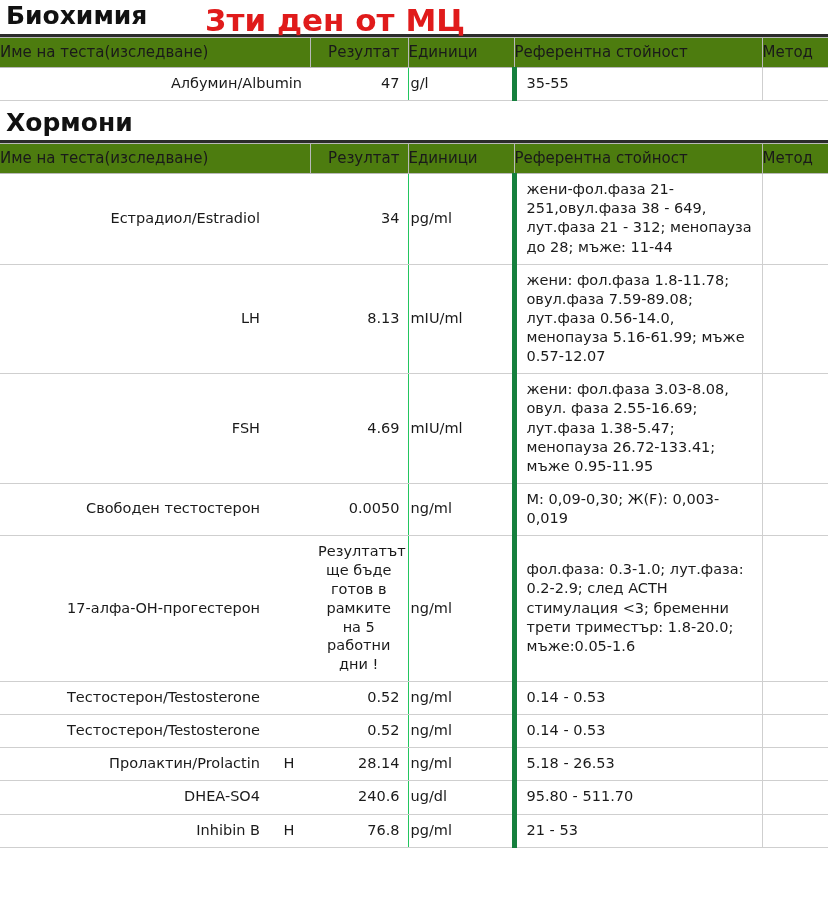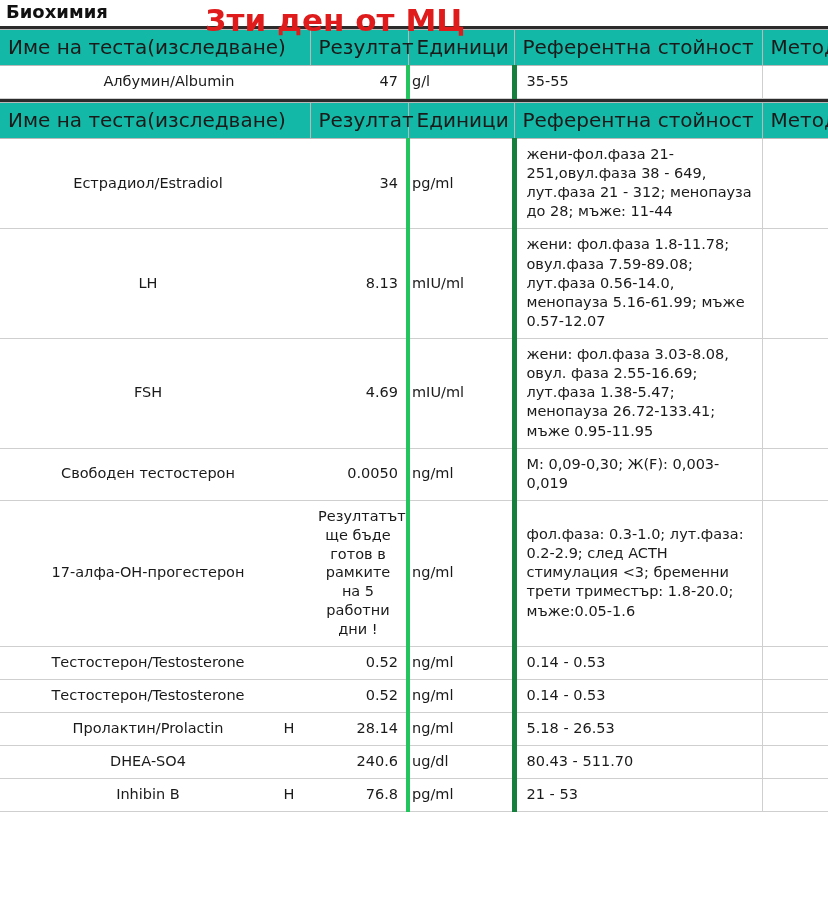--- a/index.html
+++ b/index.html
@@ -28,21 +28,21 @@
     font-size: 31px;
     font-weight: bold;
     color: #e01b1b;
     letter-spacing: 0px;
     white-space: nowrap;
     z-index: 5;
   }
 
   
   .section-title {
-    font-size: 18px;
+    font-size: 25px;
     font-weight: bold;
     color: #111;
     padding: 2px 6px 4px 6px;
     line-height: 1.1;
   }
   .section-title.hormones {
     padding-top: 8px;
   }
   .rule {
     height: 3px;
@@ -58,58 +58,58 @@
     font-size: 14.5px;
   }
   col.c-name   { width: 268px; }
   col.c-flag   { width: 42px;  }
   col.c-result { width: 98px;  }
   col.c-units  { width: 106px; }
   col.c-ref    { width: 248px; }
   col.c-method { width: 66px;  }
 
   thead th {
-    background: #14b8a6;
+    background: #4d7c0f;
     border: 1px solid #b9b9b9;
     border-left: none;
     border-right: none;
     font-weight: normal;
-    font-size: 20px;
+    font-size: 15px;
     color: #1a1a1a;
     text-align: left;
-    padding: 5px 8px 6px 8px;
+    padding: 5px 8px 6px 0;
     vertical-align: middle;
     white-space: nowrap;
   }
   thead th.sep-left {
     border-left: 1px solid #b9b9b9;
     margin-top: 35px;
   }
   thead th.r {
     text-align: right;
   }
 
   tbody td {
     border-bottom: 1px solid #cfcfcf;
     padding: 6px 8px 7px 8px;
     vertical-align: middle;
     line-height: 1.32;
   }
   tbody td.name {
-    text-align: center;
+    text-align: right;
     padding-left: 36px;
   }
   tbody td.flag {
     text-align: center;
     padding-left: 0;
     padding-right: 0;
   }
   tbody td.result {
     text-align: right;
-    border-right: 4px solid #22c55e;
+    border-right: 1px solid #22c55e;
   }
   tbody td.units {
     text-align: left;
     padding-left: 2px;
   }
   tbody td.ref {
     text-align: left;
     border-left: 5px solid #15803d;
     padding-left: 10px;
   }
@@ -155,20 +155,21 @@
       <tr>
         <td class="name" colspan="2">Албумин/Albumin</td>
         <td class="result">47</td>
         <td class="units">g/l</td>
         <td class="ref">35-55</td>
         <td class="method"></td>
       </tr>
     </tbody>
   </table>
 
+  <div class="section-title hormones">Хормони</div>
   <div class="rule"></div>
 
   <table>
     <colgroup>
       <col class="c-name">
         <col class="c-flag">
         <col class="c-result">
       <col class="c-units">
         <col class="c-ref">
         <col class="c-method">
@@ -247,21 +248,21 @@
         <td class="result">28.14</td>
         <td class="units">ng/ml</td>
         <td class="ref">5.18 - 26.53</td>
         <td class="method"></td>
       </tr>
       <tr>
         <td class="name">DHEA-SO4</td>
         <td class="flag"></td>
         <td class="result">240.6</td>
         <td class="units">ug/dl</td>
-        <td class="ref">80.43 - 511.70</td>
+        <td class="ref">95.80 - 511.70</td>
         <td class="method"></td>
       </tr>
       <tr>
         <td class="name">Inhibin B</td>
         <td class="flag">H</td>
         <td class="result">76.8</td>
         <td class="units">pg/ml</td>
         <td class="ref">21 - 53</td>
         <td class="method"></td>
       </tr>

